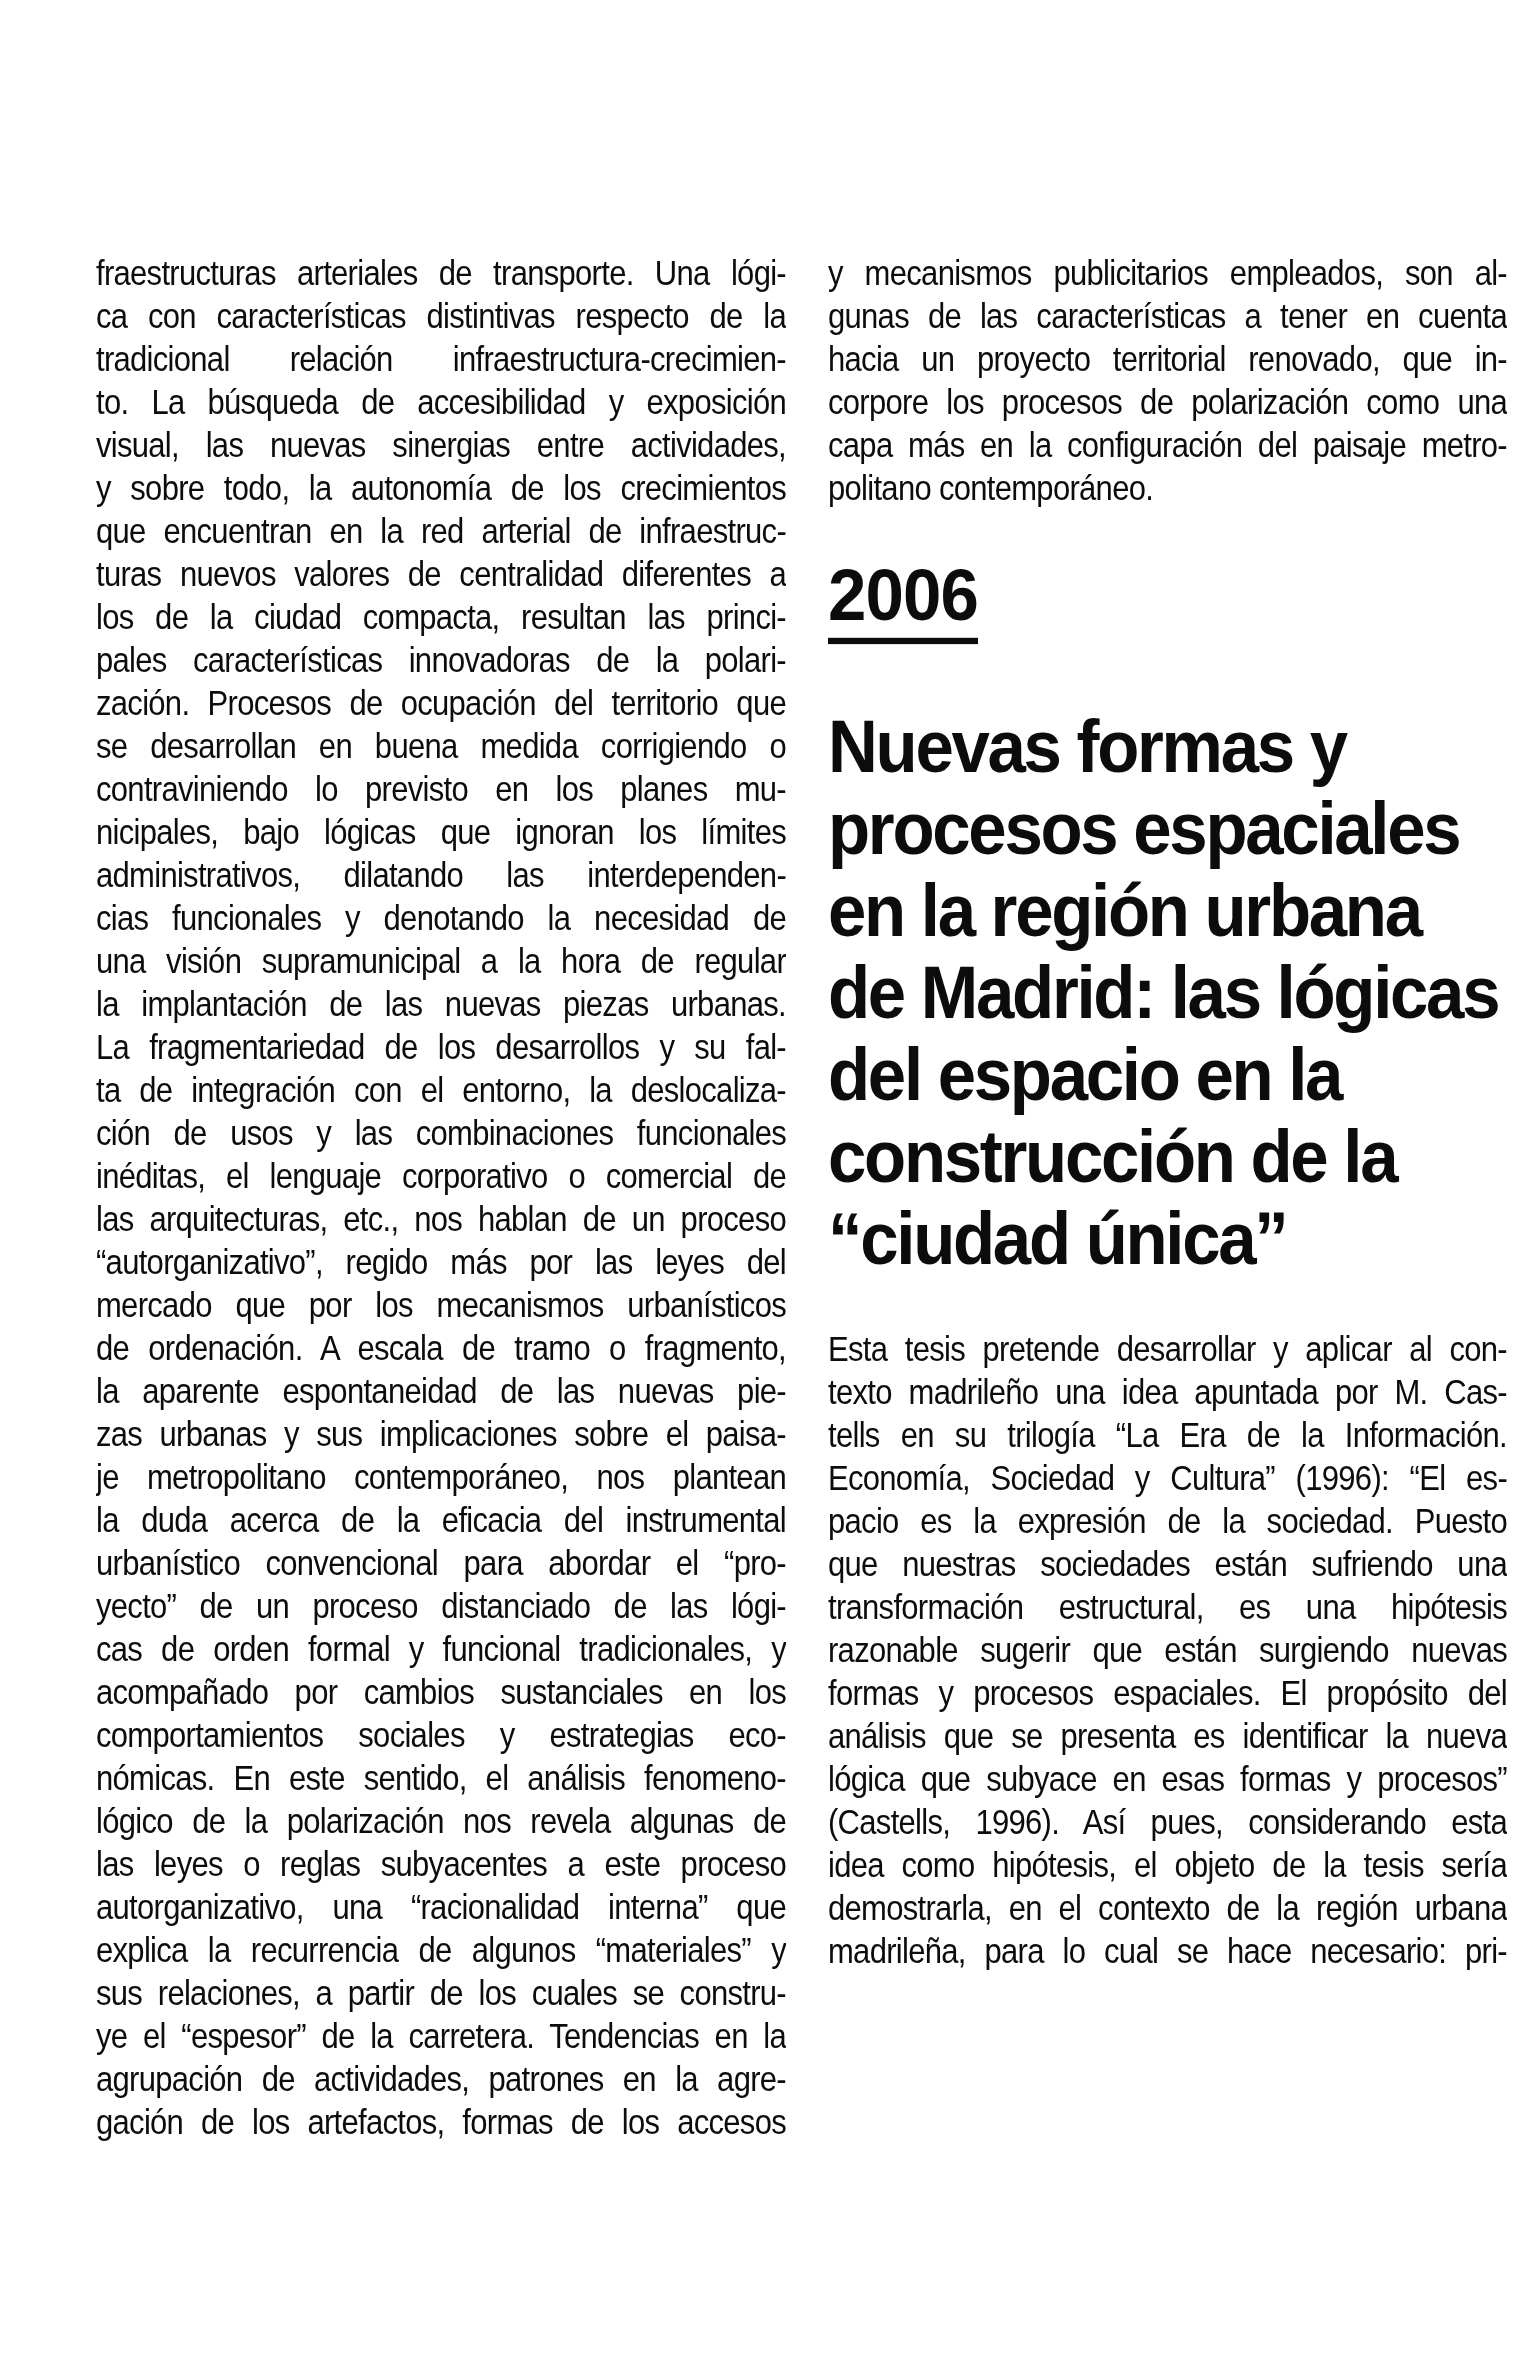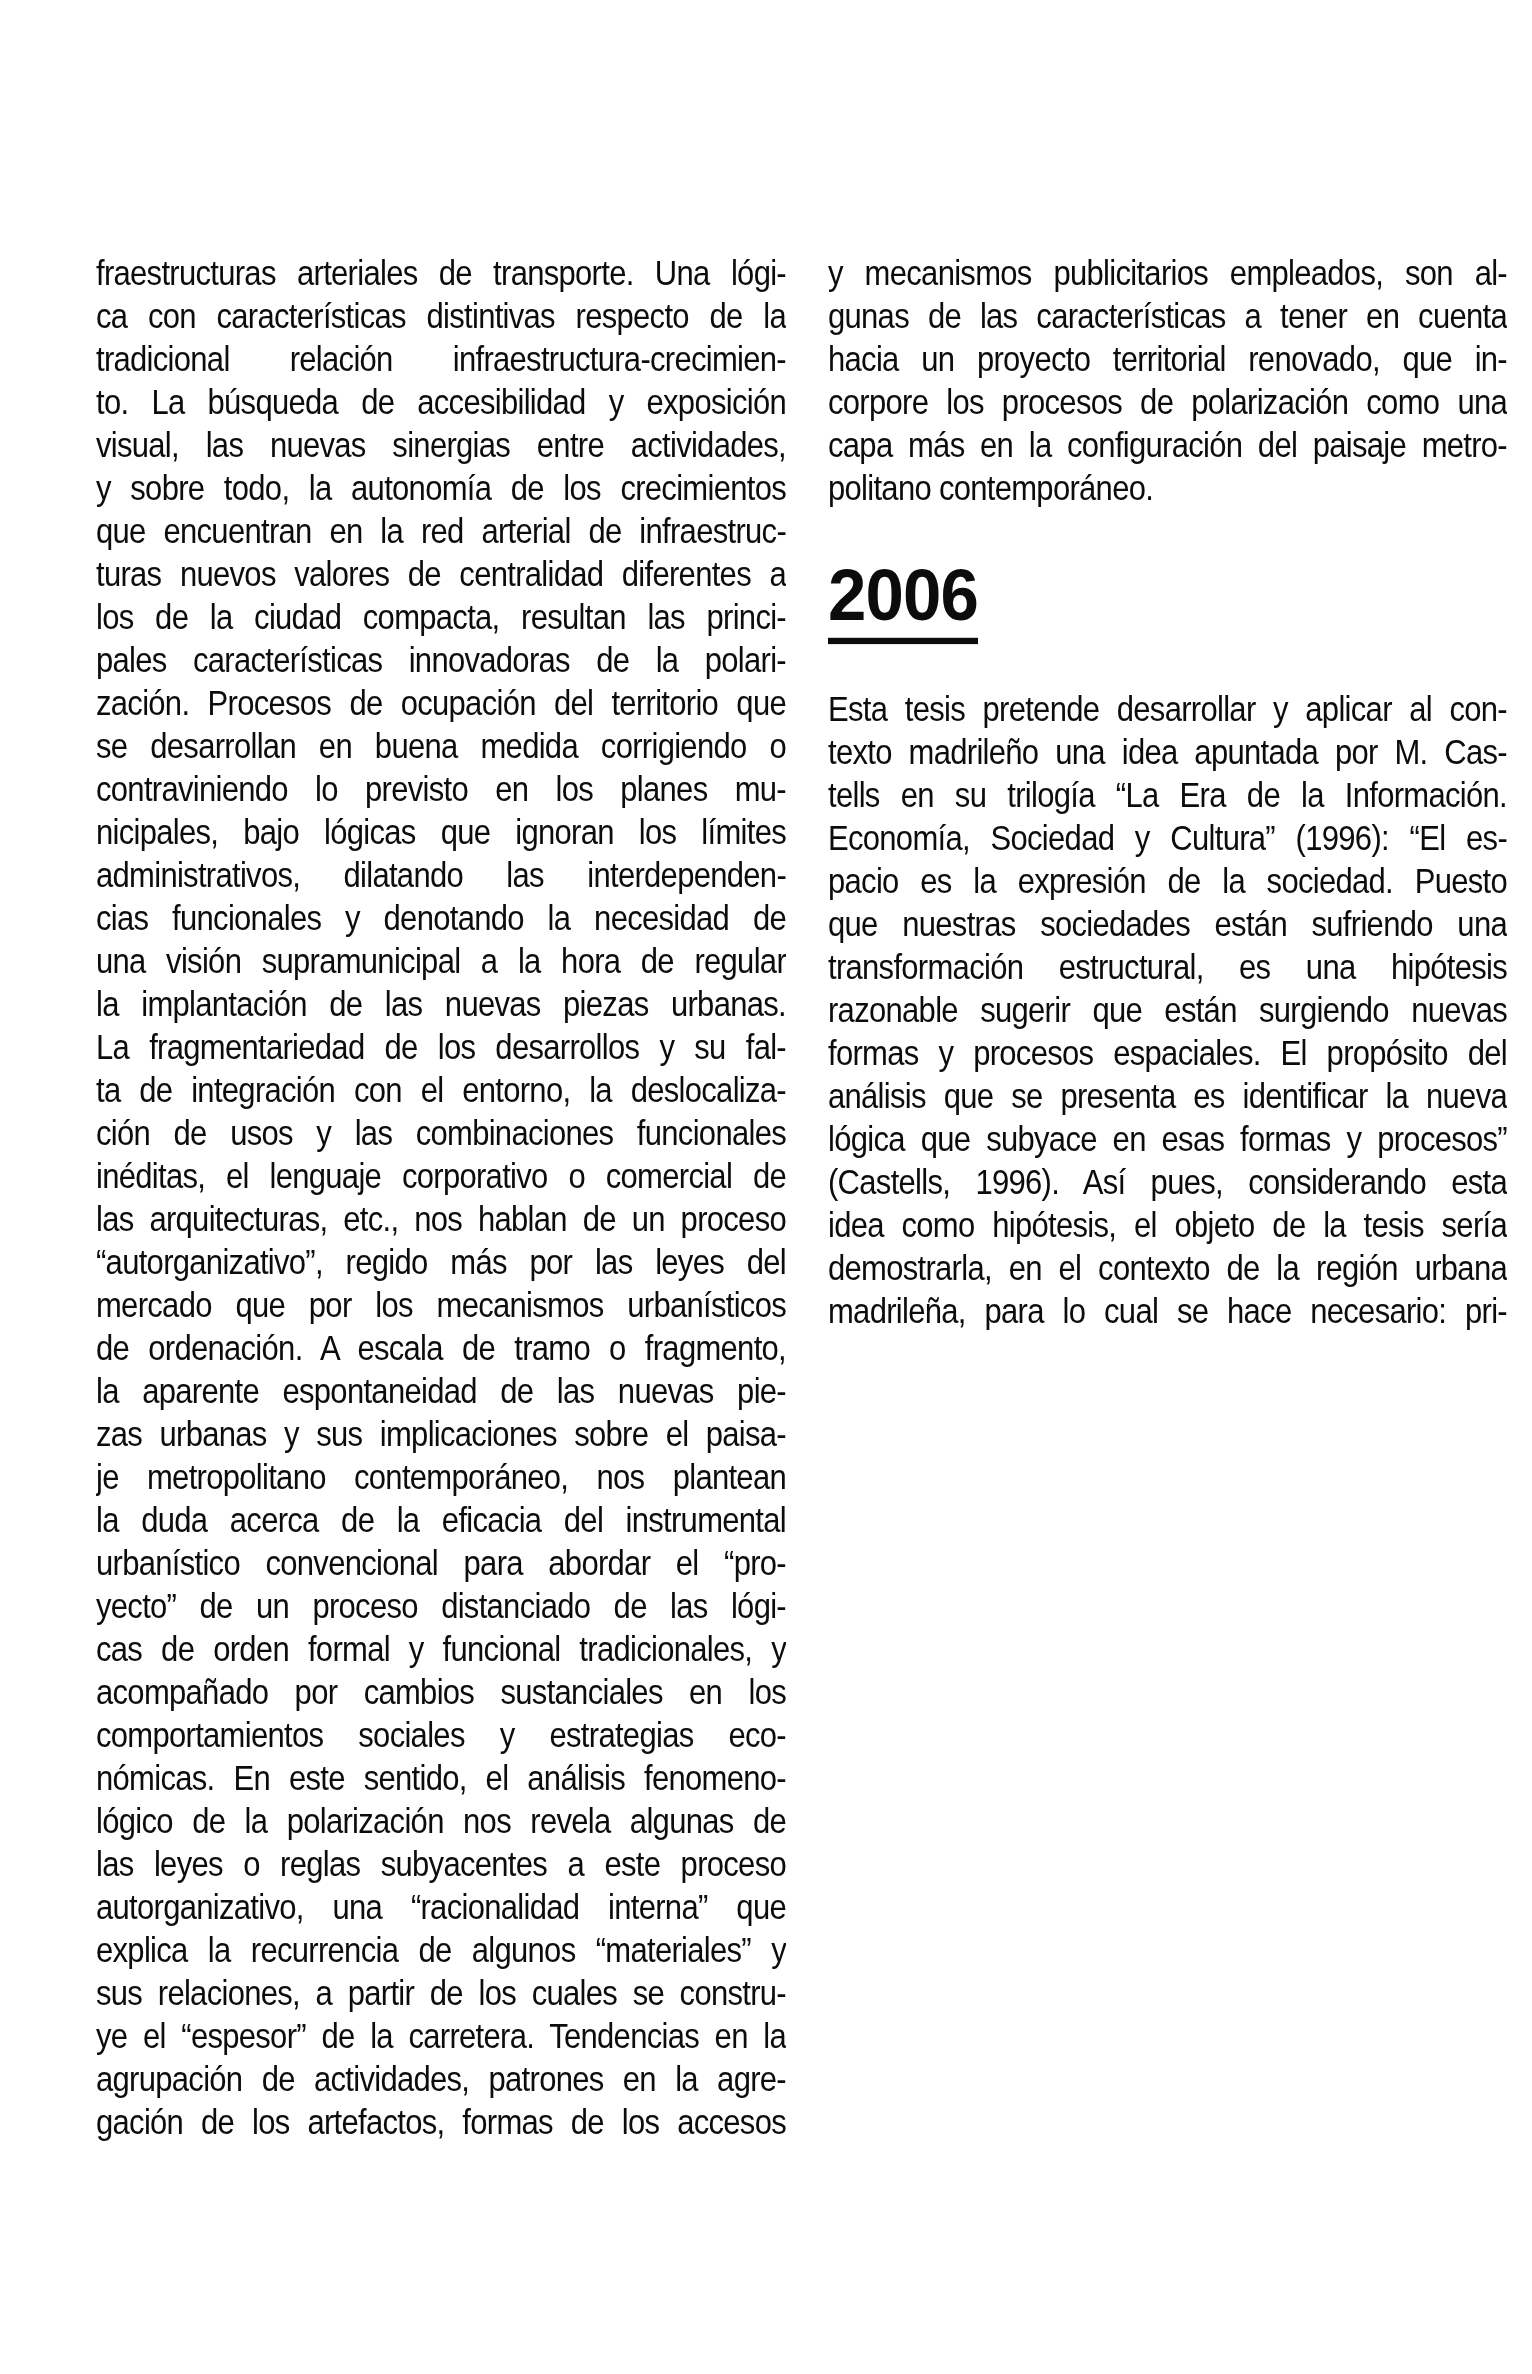--- a/index.html
+++ b/index.html
@@ -137,20 +137,29 @@
         <div class="line">y mecanismos publicitarios empleados, son al-</div>
         <div class="line">gunas de las características a tener en cuenta</div>
         <div class="line">hacia un proyecto territorial renovado, que in-</div>
         <div class="line">corpore los procesos de polarización como una</div>
         <div class="line">capa más en la configuración del paisaje metro-</div>
         <div class="line noj">politano contemporáneo.</div>
       </div>
 
     <div class="year">2006</div>
 
+    <div class="title">
+        <div class="tline">Nuevas formas y</div>
+        <div class="tline">procesos espaciales</div>
+        <div class="tline">en la región urbana</div>
+        <div class="tline">de Madrid: las lógicas</div>
+        <div class="tline">del espacio en la</div>
+        <div class="tline">construcción de la</div>
+        <div class="tline">“ciudad única”</div>
+      </div>
 
 
     <div class="body-para">
         <div class="line">Esta tesis pretende desarrollar y aplicar al con-</div>
         <div class="line">texto madrileño una idea apuntada por M. Cas-</div>
         <div class="line">tells en su trilogía “La Era de la Información.</div>
         <div class="line">Economía, Sociedad y Cultura” (1996): “El es-</div>
         <div class="line">pacio es la expresión de la sociedad. Puesto</div>
         <div class="line">que nuestras sociedades están sufriendo una</div>
         <div class="line">transformación estructural, es una hipótesis</div>

